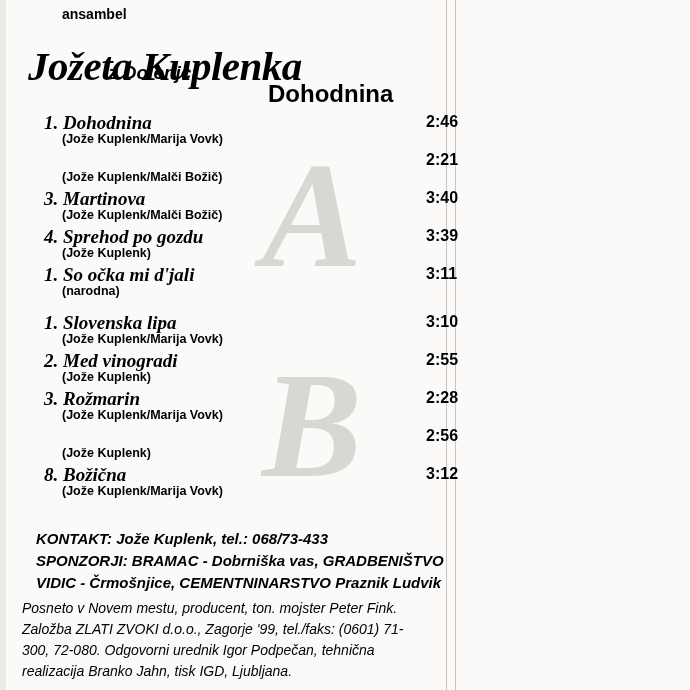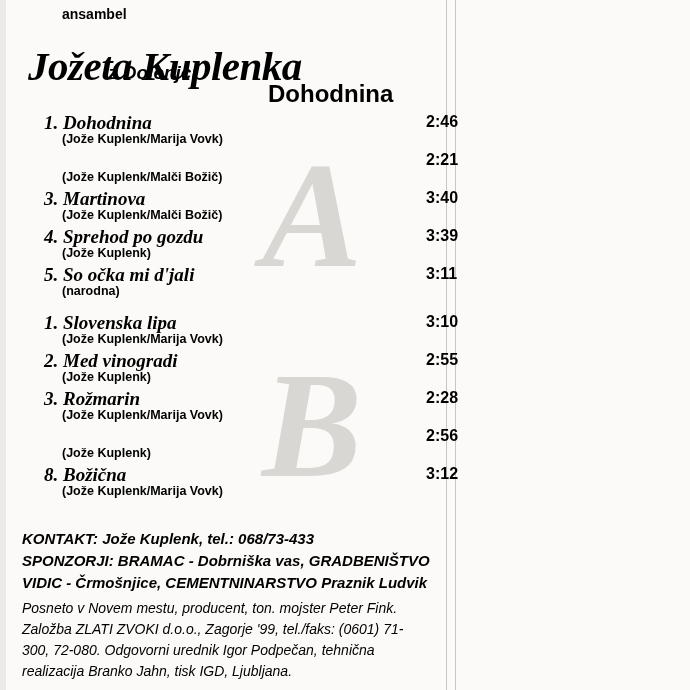--- a/index.html
+++ b/index.html
@@ -148,21 +148,21 @@
     top: 20px;
     font-family: "Liberation Sans", sans-serif;
     font-weight: bold;
     font-size: 12.5px;
     white-space: nowrap;
   }
 
   
   .contact {
     position: absolute;
-    left: 22px;
+    left: 36px;
     top: 528px;
     width: 420px;
     font-family: "Liberation Sans", sans-serif;
     font-weight: bold;
     font-style: italic;
     font-size: 15px;
     line-height: 22px;
   }
   .credits {
     position: absolute;
@@ -213,21 +213,21 @@
         <div class="t-title">3. Martinova</div>
         <div class="t-time">3:40</div>
         <div class="t-author">(Jože Kuplenk/Malči Božič)</div>
       </div>
       <div class="track">
         <div class="t-title">4. Sprehod po gozdu</div>
         <div class="t-time">3:39</div>
         <div class="t-author">(Jože Kuplenk)</div>
       </div>
       <div class="track">
-        <div class="t-title">5. So očka mi d'jali</div>
+        <div class="t-title">1. So očka mi d'jali</div>
         <div class="t-time">3:11</div>
         <div class="t-author">(narodna)</div>
       </div>
     </div>
 
     <div class="side side-b">
       <div class="track">
         <div class="t-title">1. Slovenska lipa</div>
         <div class="t-time">3:10</div>
         <div class="t-author">(Jože Kuplenk/Marija Vovk)</div>

